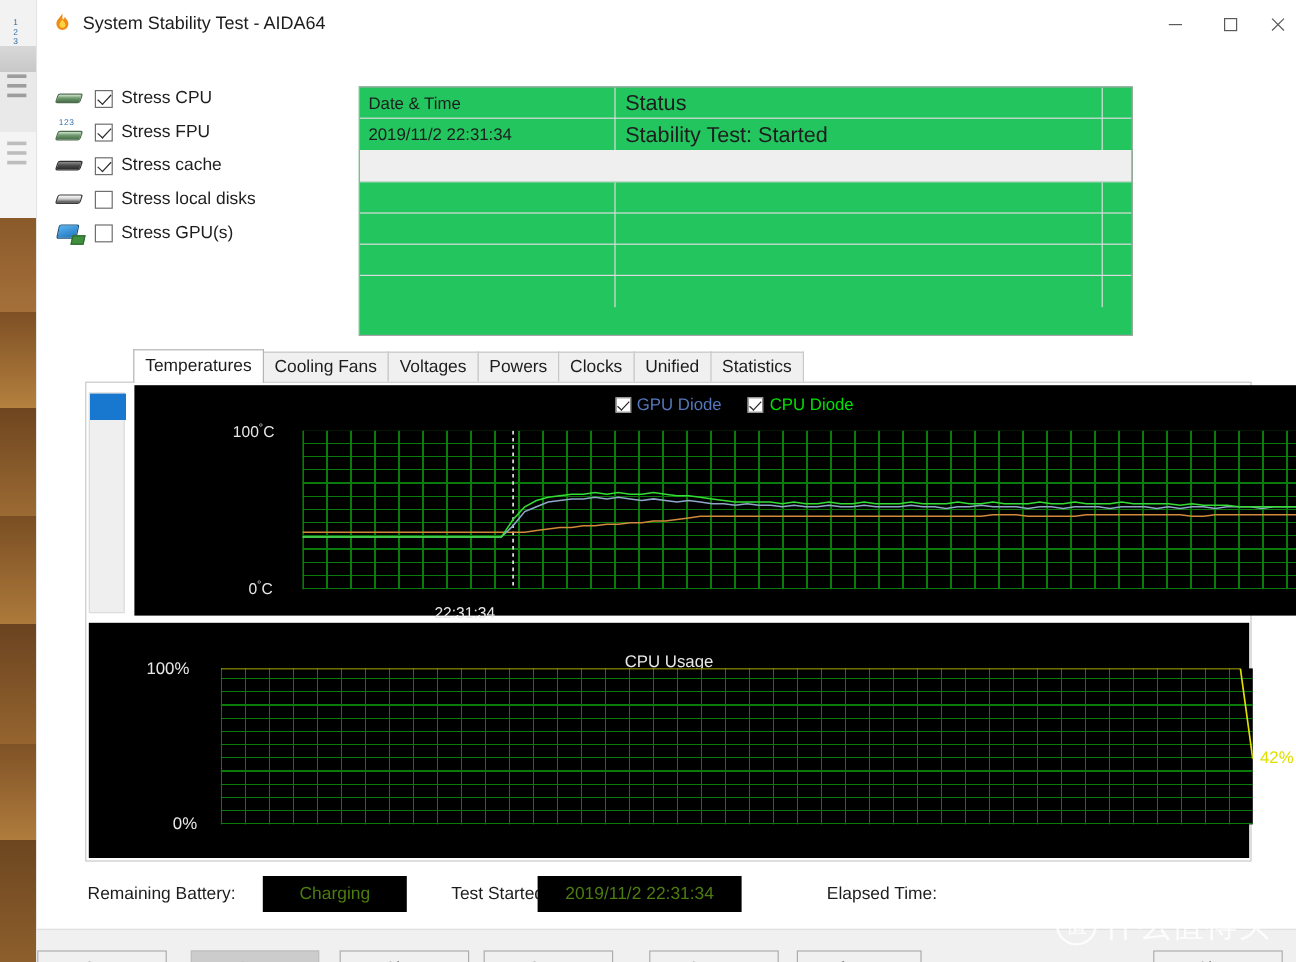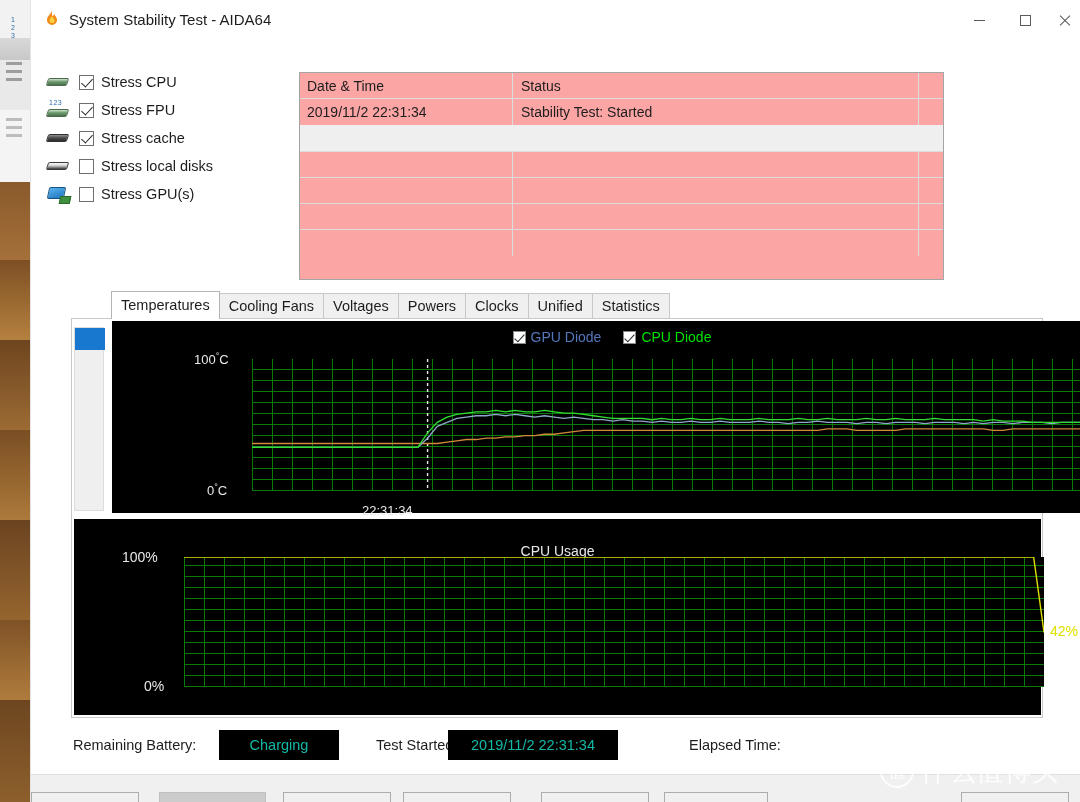--- a/index.html
+++ b/index.html
@@ -137,33 +137,33 @@
     border: 1px solid #14517f; border-radius: 2px; transform: skewX(-12deg);
   }
   .ic-gpu:after {
     content: ""; position: absolute; left: 12px; top: 8px;
     width: 9px; height: 6px; background: #3f8f3f; border: 1px solid #2c6b2c;
   }
 
   
   #log-table {
     position: absolute; left: 268px; top: 32px; width: 645px; height: 208px;
-    border: 1px solid #a5a5a5; background: #fca5a5; overflow: hidden;
+    border: 1px solid #a5a5a5; background: #22c55e; overflow: hidden;
   }
   .log-row { display: flex; height: 26px; align-items: center; }
   .log-row.header { border-bottom: 1px solid #dcdcdc; }
   .log-row.alt { background: #efefef; }
   .log-row.sep { border-top: 1px solid #dcdcdc; }
   .log-c1 {
     width: 213px; padding-left: 7px; font-size: 14px; color: #1d1d1d;
     border-right: 1px solid #dcdcdc; height: 26px; line-height: 26px;
     white-space: nowrap; overflow: hidden;
   }
   .log-c2 {
-    width: 406px; padding-left: 8px; font-size: 14px; color: #1d1d1d;
+    width: 406px; padding-left: 8px; font-size: 18px; color: #1d1d1d;
     border-right: 1px solid #dcdcdc; height: 26px; line-height: 26px;
     white-space: nowrap; overflow: hidden;
   }
   .log-c3 { flex: 1; height: 26px; }
 
   
   #tabs {
     position: absolute; left: 40px; top: 252px; height: 27px;
     display: flex; align-items: flex-end;
   }
@@ -246,21 +246,21 @@
   
   #status {
     position: absolute; left: 0; top: 690px; width: 1050px; height: 44px;
   }
   .st-label {
     position: absolute; font-size: 14.5px; color: #1d1d1d; line-height: 26px;
     white-space: nowrap;
   }
   .st-box {
     position: absolute; background: #000000; height: 30px; line-height: 30px;
-    text-align: center; color: #14b8a6; font-size: 14.5px; white-space: nowrap;
+    text-align: center; color: #4d7c0f; font-size: 14.5px; white-space: nowrap;
   }
 
   
   #buttonbar {
     position: absolute; left: 0; top: 734px; width: 1050px; height: 68px;
     background: #f0f0f0; border-top: 1px solid #e0e0e0;
   }
   .btn {
     position: absolute; top: 17px; height: 32px;
     background: #f0f0f0; border: 1px solid #adadad;

